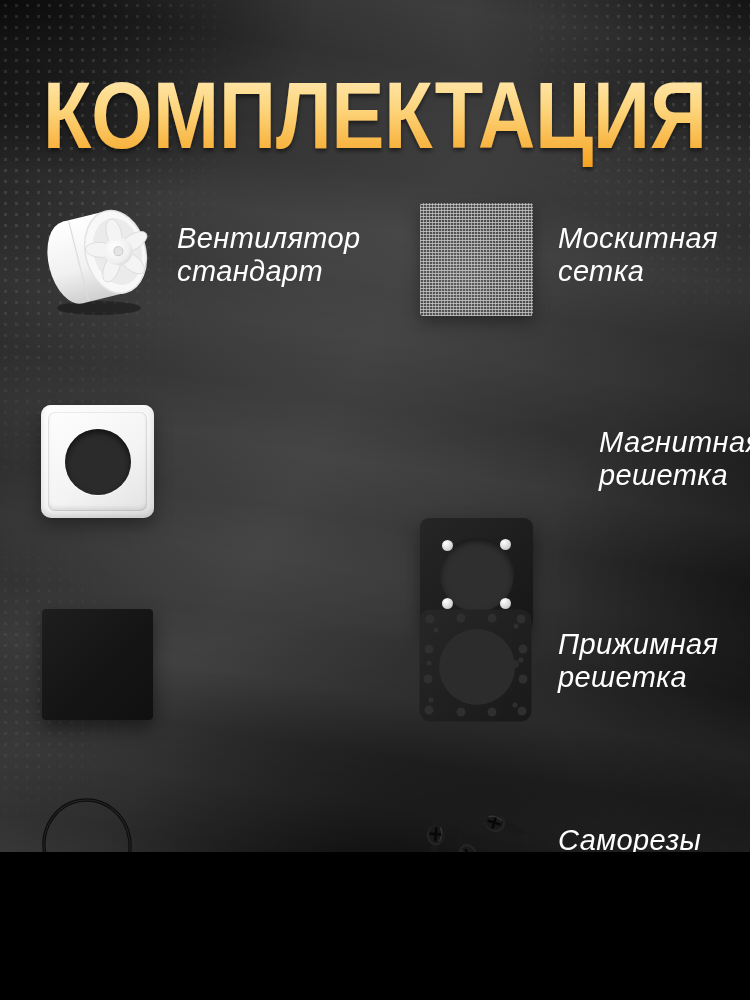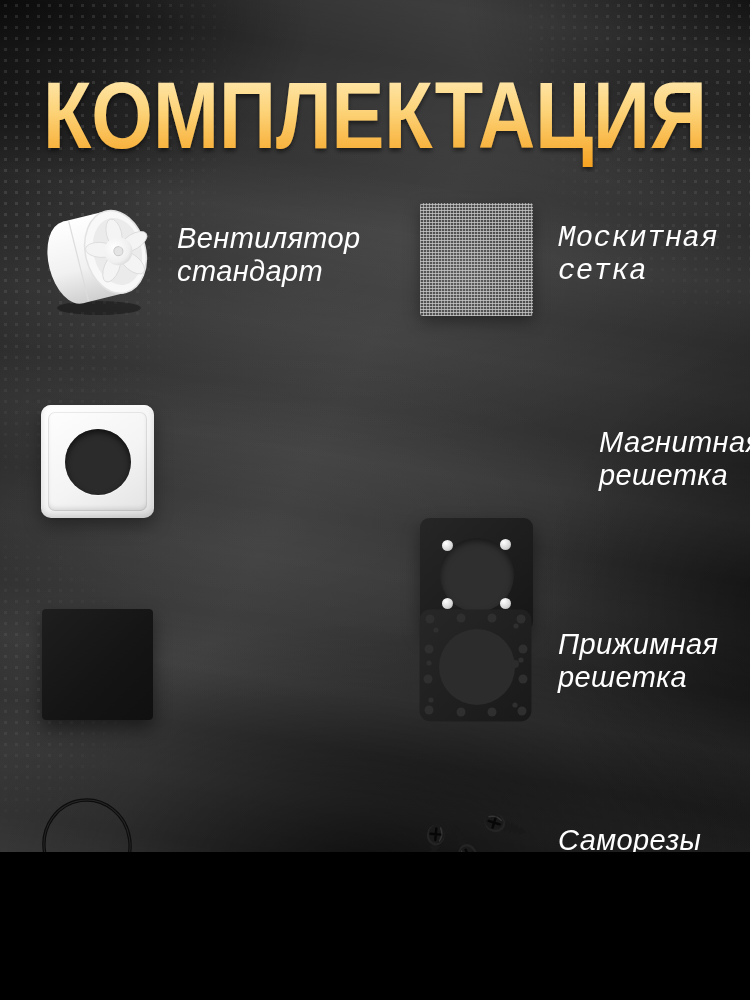--- a/index.html
+++ b/index.html
@@ -157,21 +157,21 @@
         </g>
         <circle r="14" fill="url(#fhub)"></circle>
         <circle r="4.5" fill="#e4e4e4" stroke="#c8c8c8" stroke-width="1"></circle>
       </g>
     </g>
   </svg>
   <div class="label" style="left:177px;top:222px;">Вентилятор
 стандарт</div>
 
   <div class="thumb mesh" style="left:420px;top:203px;"></div>
-  <div class="label" style="left:558px;top:222px;font-family:Liberation Mono, monospace;">Москитная
+  <div class="label" style="left:558px;top:222px;">Москитная
 сетка</div>
 
   <div class="thumb frame" style="left:41px;top:405px;">
     <div class="hole"></div>
   </div>
 
   <div class="thumb magnetic" style="left:420px;top:405px;">
     <div class="circle"></div>
     <span class="magnet-dot" style="left:22px;top:22px;"></span>
     <span class="magnet-dot" style="left:80px;top:21px;"></span>

